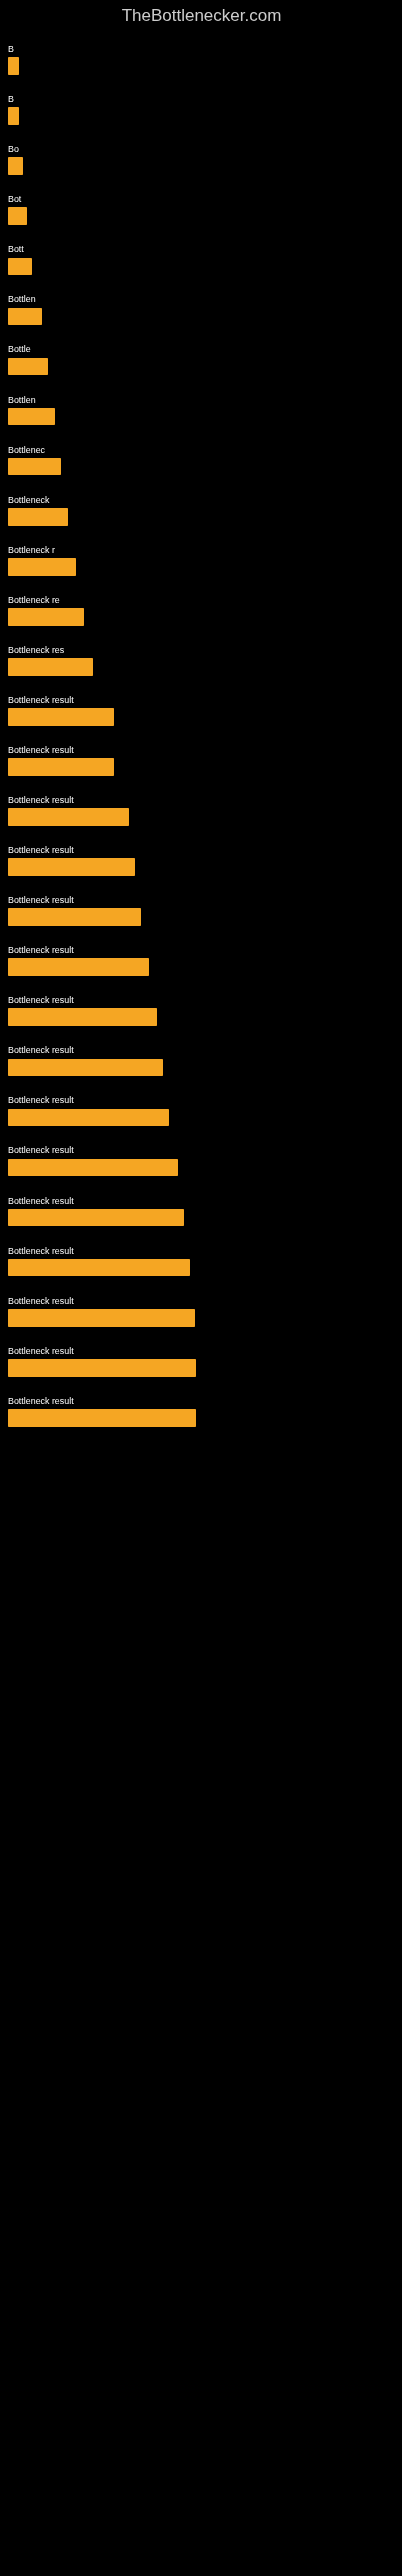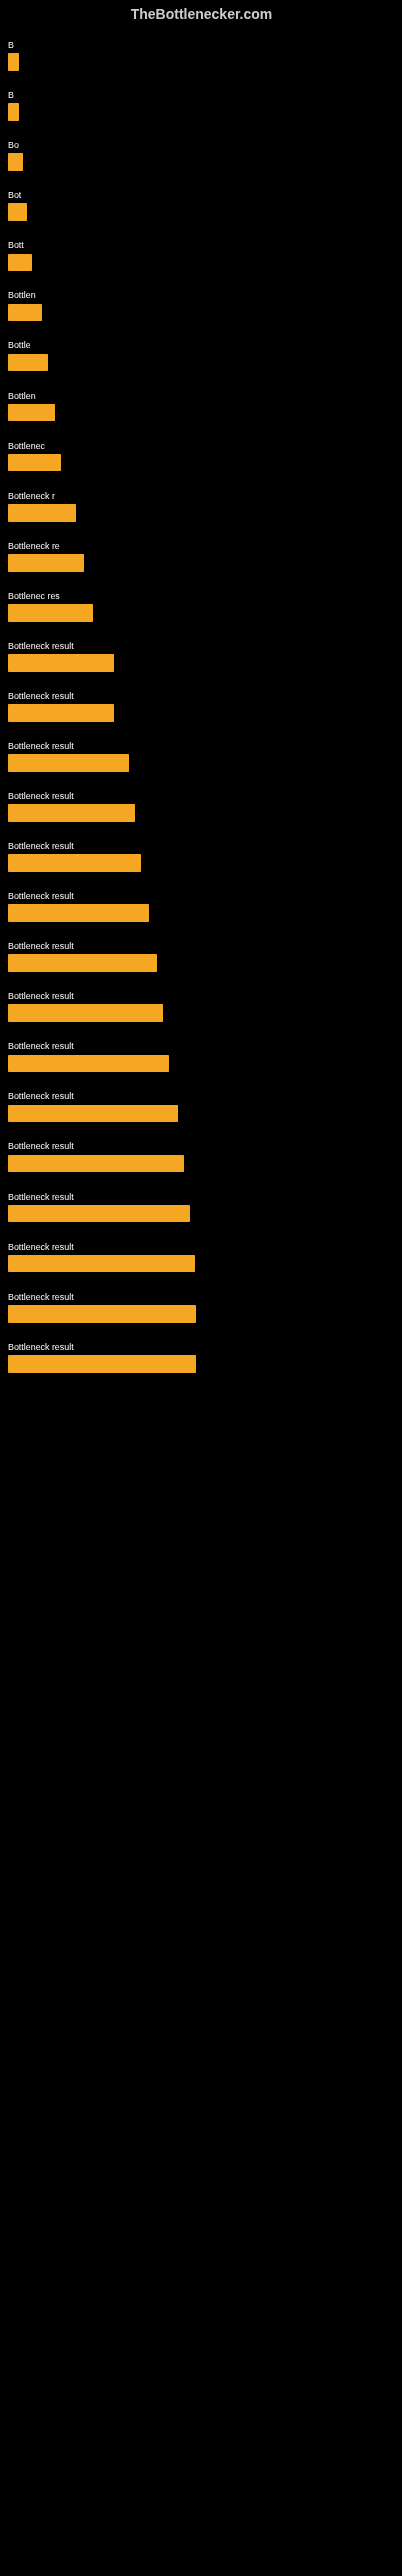--- a/index.html
+++ b/index.html
@@ -12,23 +12,23 @@
       background-color: #000000;
       width: 403px;
       min-height: 2576px;
       font-family: Arial, sans-serif;
       position: relative;
     }
 
     .page-title {
       text-align: center;
       color: #cccccc;
-      font-size: 14px;
+      font-size: 17px;
       padding: 6.4px 0 9.7px 0;
-      font-weight: bold;
+      font-weight: normal;
     }
 
     .bars-container {
       display: flex;
       flex-direction: column;
       padding: 0 8px;
       gap: 0;
     }
 
     .bar-row {
@@ -112,33 +112,39 @@
         <div class="bar-fill" style="width: 12.1%;"></div>
       </div>
     </div>
     <div class="bar-row">
       <div class="bar-label">Bottlenec</div>
       <div class="bar-track">
         <div class="bar-fill" style="width: 13.8%;"></div>
       </div>
     </div>
     <div class="bar-row">
+      <div class="bar-label">Bottleneck</div>
+      <div class="bar-track">
+        <div class="bar-fill" style="width: 15.4%;"></div>
+      </div>
+    </div>
+    <div class="bar-row">
       <div class="bar-label">Bottleneck r</div>
       <div class="bar-track">
         <div class="bar-fill" style="width: 17.5%;"></div>
       </div>
     </div>
     <div class="bar-row">
       <div class="bar-label">Bottleneck re</div>
       <div class="bar-track">
         <div class="bar-fill" style="width: 19.6%;"></div>
       </div>
     </div>
     <div class="bar-row">
-      <div class="bar-label">Bottlenec res</div>
+      <div class="bar-label">Bottleneck res</div>
       <div class="bar-track">
         <div class="bar-fill" style="width: 21.9%;"></div>
       </div>
     </div>
     <div class="bar-row">
       <div class="bar-label">Bottleneck result</div>
       <div class="bar-track">
         <div class="bar-fill" style="width: 27.3%;"></div>
       </div>
     </div>

